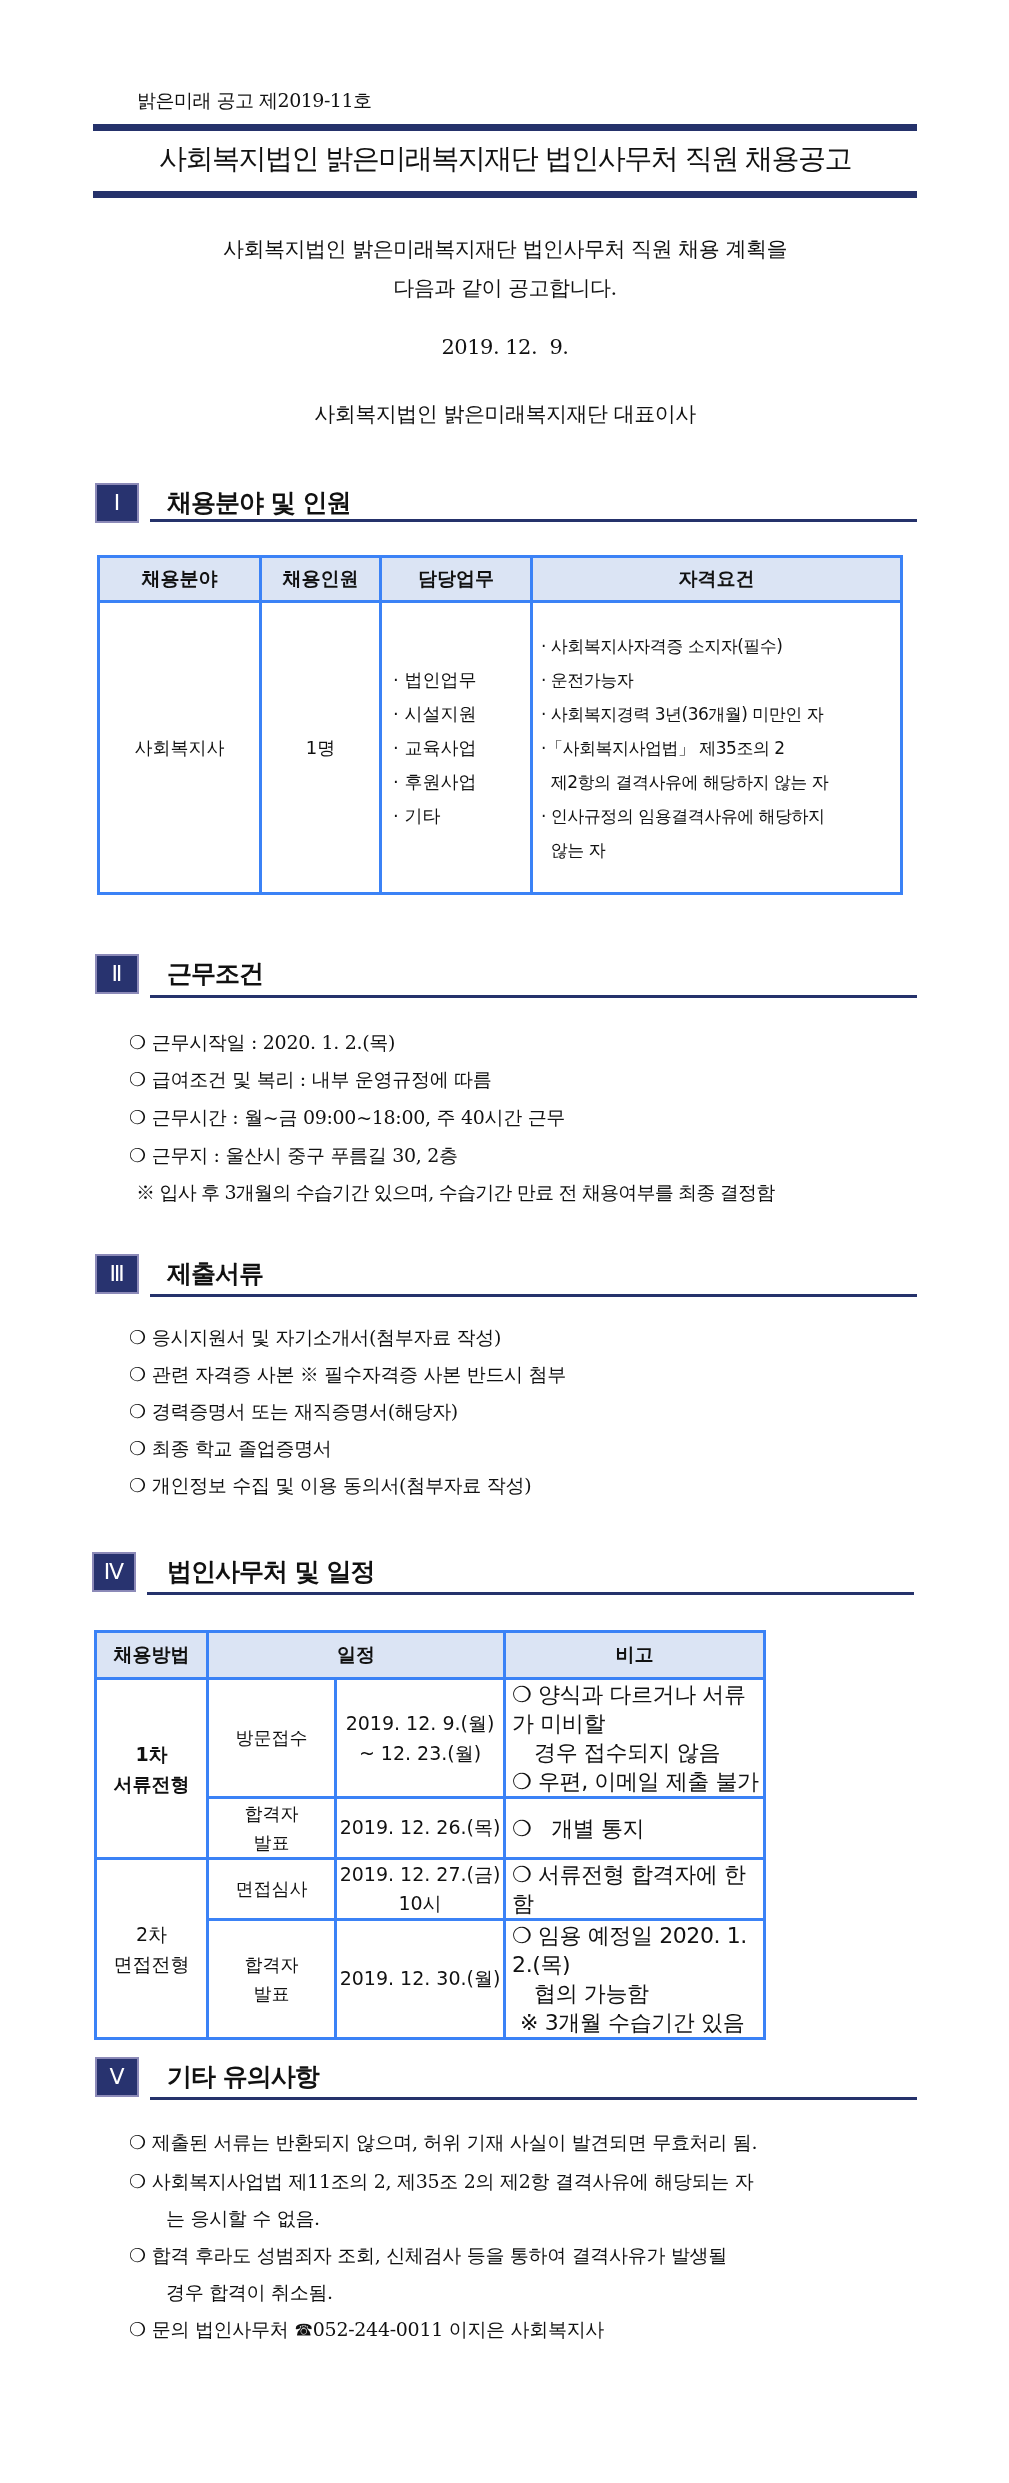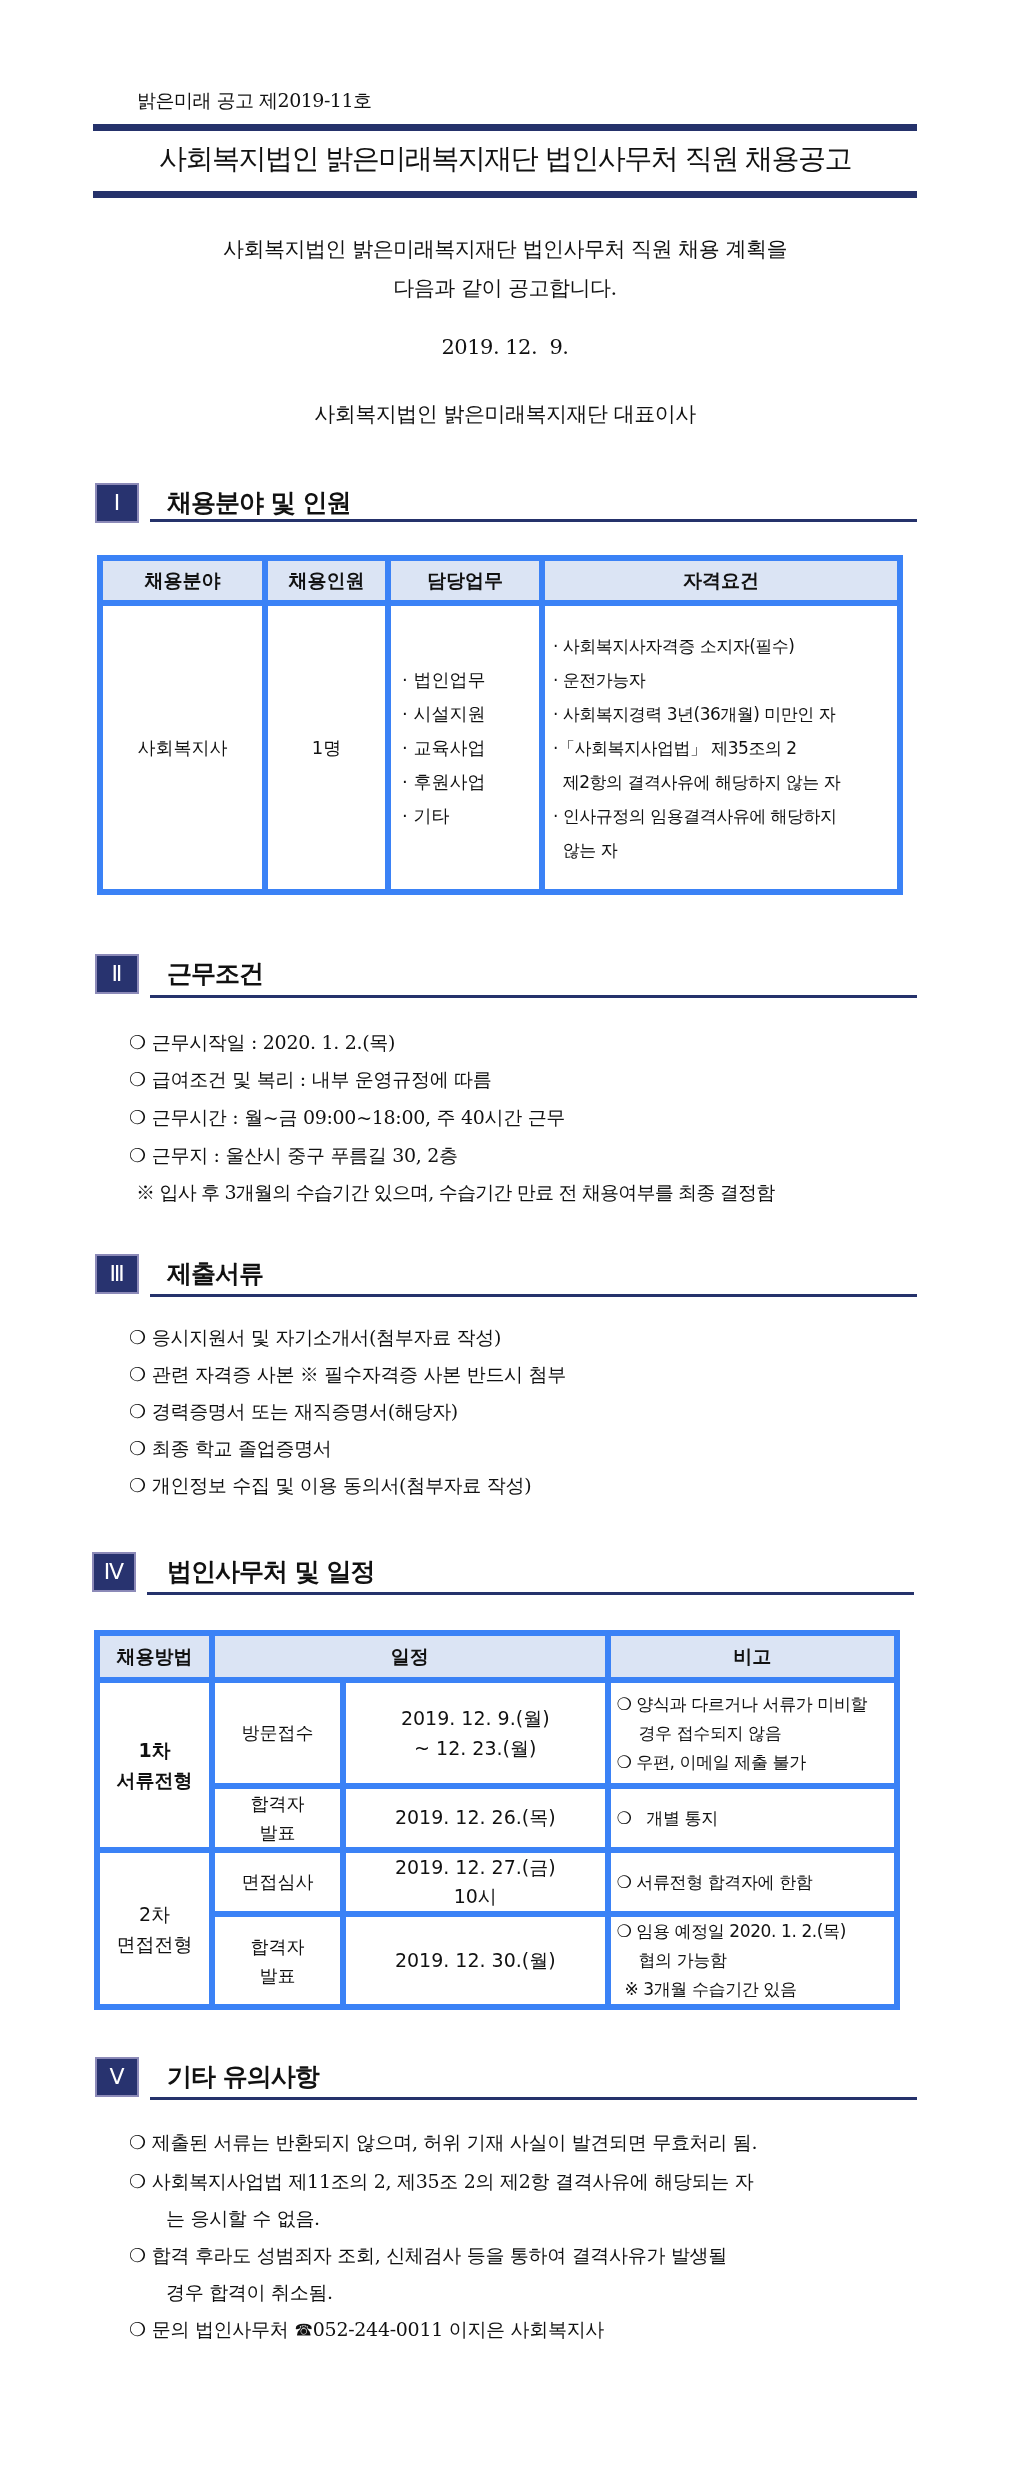--- a/index.html
+++ b/index.html
@@ -8,26 +8,26 @@
   .notice-no { left:93px; top:88px; font-size:19px; font-family:"DejaVu Serif",serif; letter-spacing:-0.5px;margin-left:44px; }
   .bar { left:93px; width:824px; height:7px; background:#25326b; }
   .main-title { left:93px; width:824px; top:140px; text-align:center; font-size:28px; font-weight:normal; font-family:"DejaVu Sans",sans-serif; letter-spacing:-1.5px; }
   .center-line { left:93px; width:824px; text-align:center; font-size:21px; font-family:"DejaVu Serif",serif; letter-spacing:-0.5px; }
   .sec-box { left:95px; width:44px; height:40px; background:#28336f; border:2px solid #8c8ab8; box-sizing:border-box; color:#fff; font-family:"DejaVu Sans",sans-serif; font-size:22px; text-align:center; line-height:36px; }
   .sec-title { left:167px; font-size:25px; font-weight:bold; font-family:"DejaVu Sans",sans-serif; letter-spacing:-1px; }
   .sec-line { left:150px; width:767px; height:3px; background:#25326b; }
   .bullet-line { left:105px; font-size:19px; font-family:"DejaVu Serif",serif; letter-spacing:-0.3px; white-space:nowrap;margin-left:24px; }
   .bullet-line .circ { display:inline-block; width:17px; }
   table { border-collapse:collapse; position:absolute; font-family:"DejaVu Sans",sans-serif; font-size:18px; }
-  td, th { border:6px solid #3b82f6; text-align:center; vertical-align:middle; padding:0;margin-left:39px; }
+  td, th { border:3px solid #3b82f6; text-align:center; vertical-align:middle; padding:0;margin-left:39px; }
   th { background:#dbe4f4; font-weight:bold; font-size:19px; }
   .outer { border:2px solid #111; }
   .list-cell { text-align:left; padding-left:8px; line-height:34px; font-size:17px; letter-spacing:-0.5px; }
   .duty-cell { text-align:left; padding-left:11px; line-height:34px; font-size:18px; }
-  .remark { text-align:left; padding-left:6px; font-size:17px; line-height:29px; letter-spacing:-0.4px; }
+  .remark { text-align:left; padding-left:6px; font-size:22px; line-height:29px; letter-spacing:-0.4px; }
   .wrap-indent { padding-left:22px; display:block; }
 </style>
 </head>
 <body>
 
 <div class="abs notice-no">밝은미래 공고 제2019-11호</div>
 <div class="abs bar" style="top:124px"></div>
 <div class="abs main-title">사회복지법인 밝은미래복지재단 법인사무처 직원 채용공고</div>
 <div class="abs bar" style="top:191px"></div>
 
@@ -80,21 +80,21 @@
 <div class="abs bullet-line" style="top:1325px"><span class="circ">❍</span> <span>응시지원서 및 자기소개서(첨부자료 작성)</span></div>
 <div class="abs bullet-line" style="top:1362px"><span class="circ">❍</span> <span>관련 자격증 사본 ※ 필수자격증 사본 반드시 첨부</span></div>
 <div class="abs bullet-line" style="top:1399px"><span class="circ">❍</span> <span>경력증명서 또는 재직증명서(해당자)</span></div>
 <div class="abs bullet-line" style="top:1436px"><span class="circ">❍</span> <span>최종 학교 졸업증명서</span></div>
 <div class="abs bullet-line" style="top:1473px"><span class="circ">❍</span> <span>개인정보 수집 및 이용 동의서(첨부자료 작성)</span></div>
 
 <div class="abs sec-box" style="top:1552px; left:92px">Ⅳ</div>
 <div class="abs sec-title" style="top:1555px">법인사무처 및 일정</div>
 <div class="abs sec-line" style="top:1592px; left:147px"></div>
 
-<table class="outer" style="left:94px; top:1630px; width:806px; height:369px;">
+<table class="outer" style="left:94px; top:1630px; width:672px; height:369px;">
   <tbody>
       <tr style="height:47px">
     <th style="width:109px">채용방법</th>
     <th colspan="2" style="width:365px">일정</th>
     <th>비고</th>
   </tr>
   <tr style="height:106px">
     <td rowspan="2" style="font-weight:bold; font-size:19px; line-height:30px">
       <div>1차</div>
       <div>서류전형</div>

